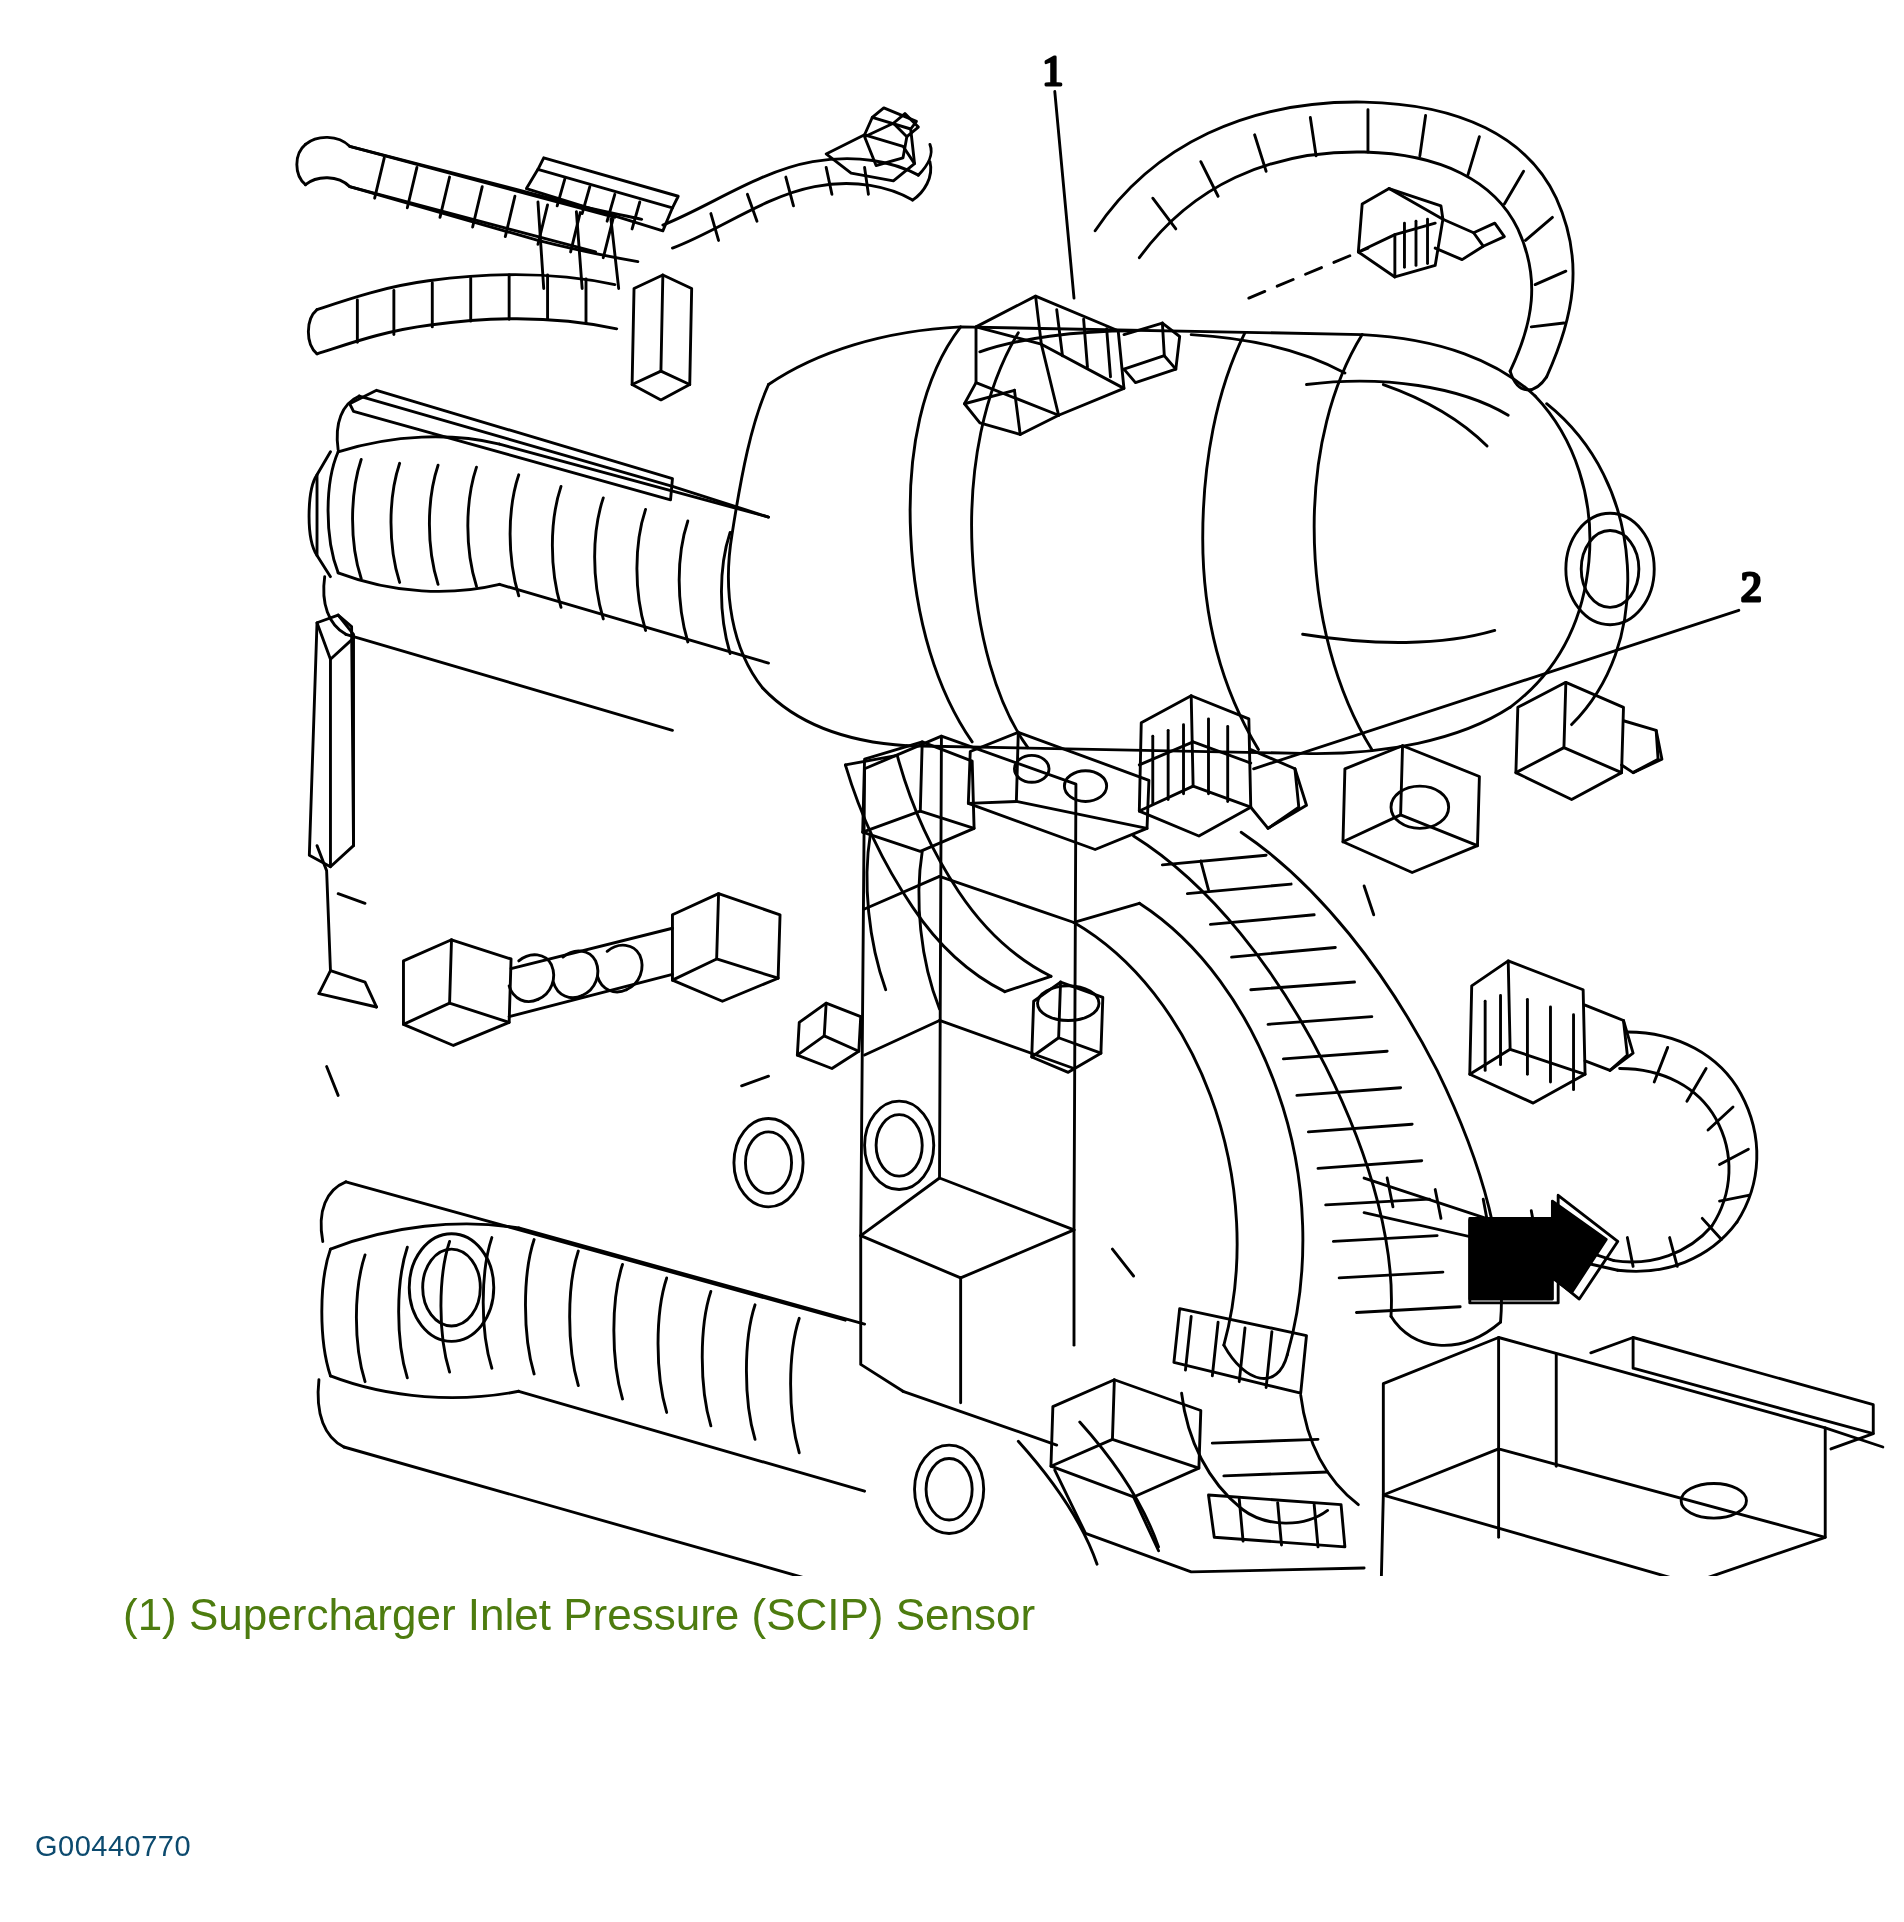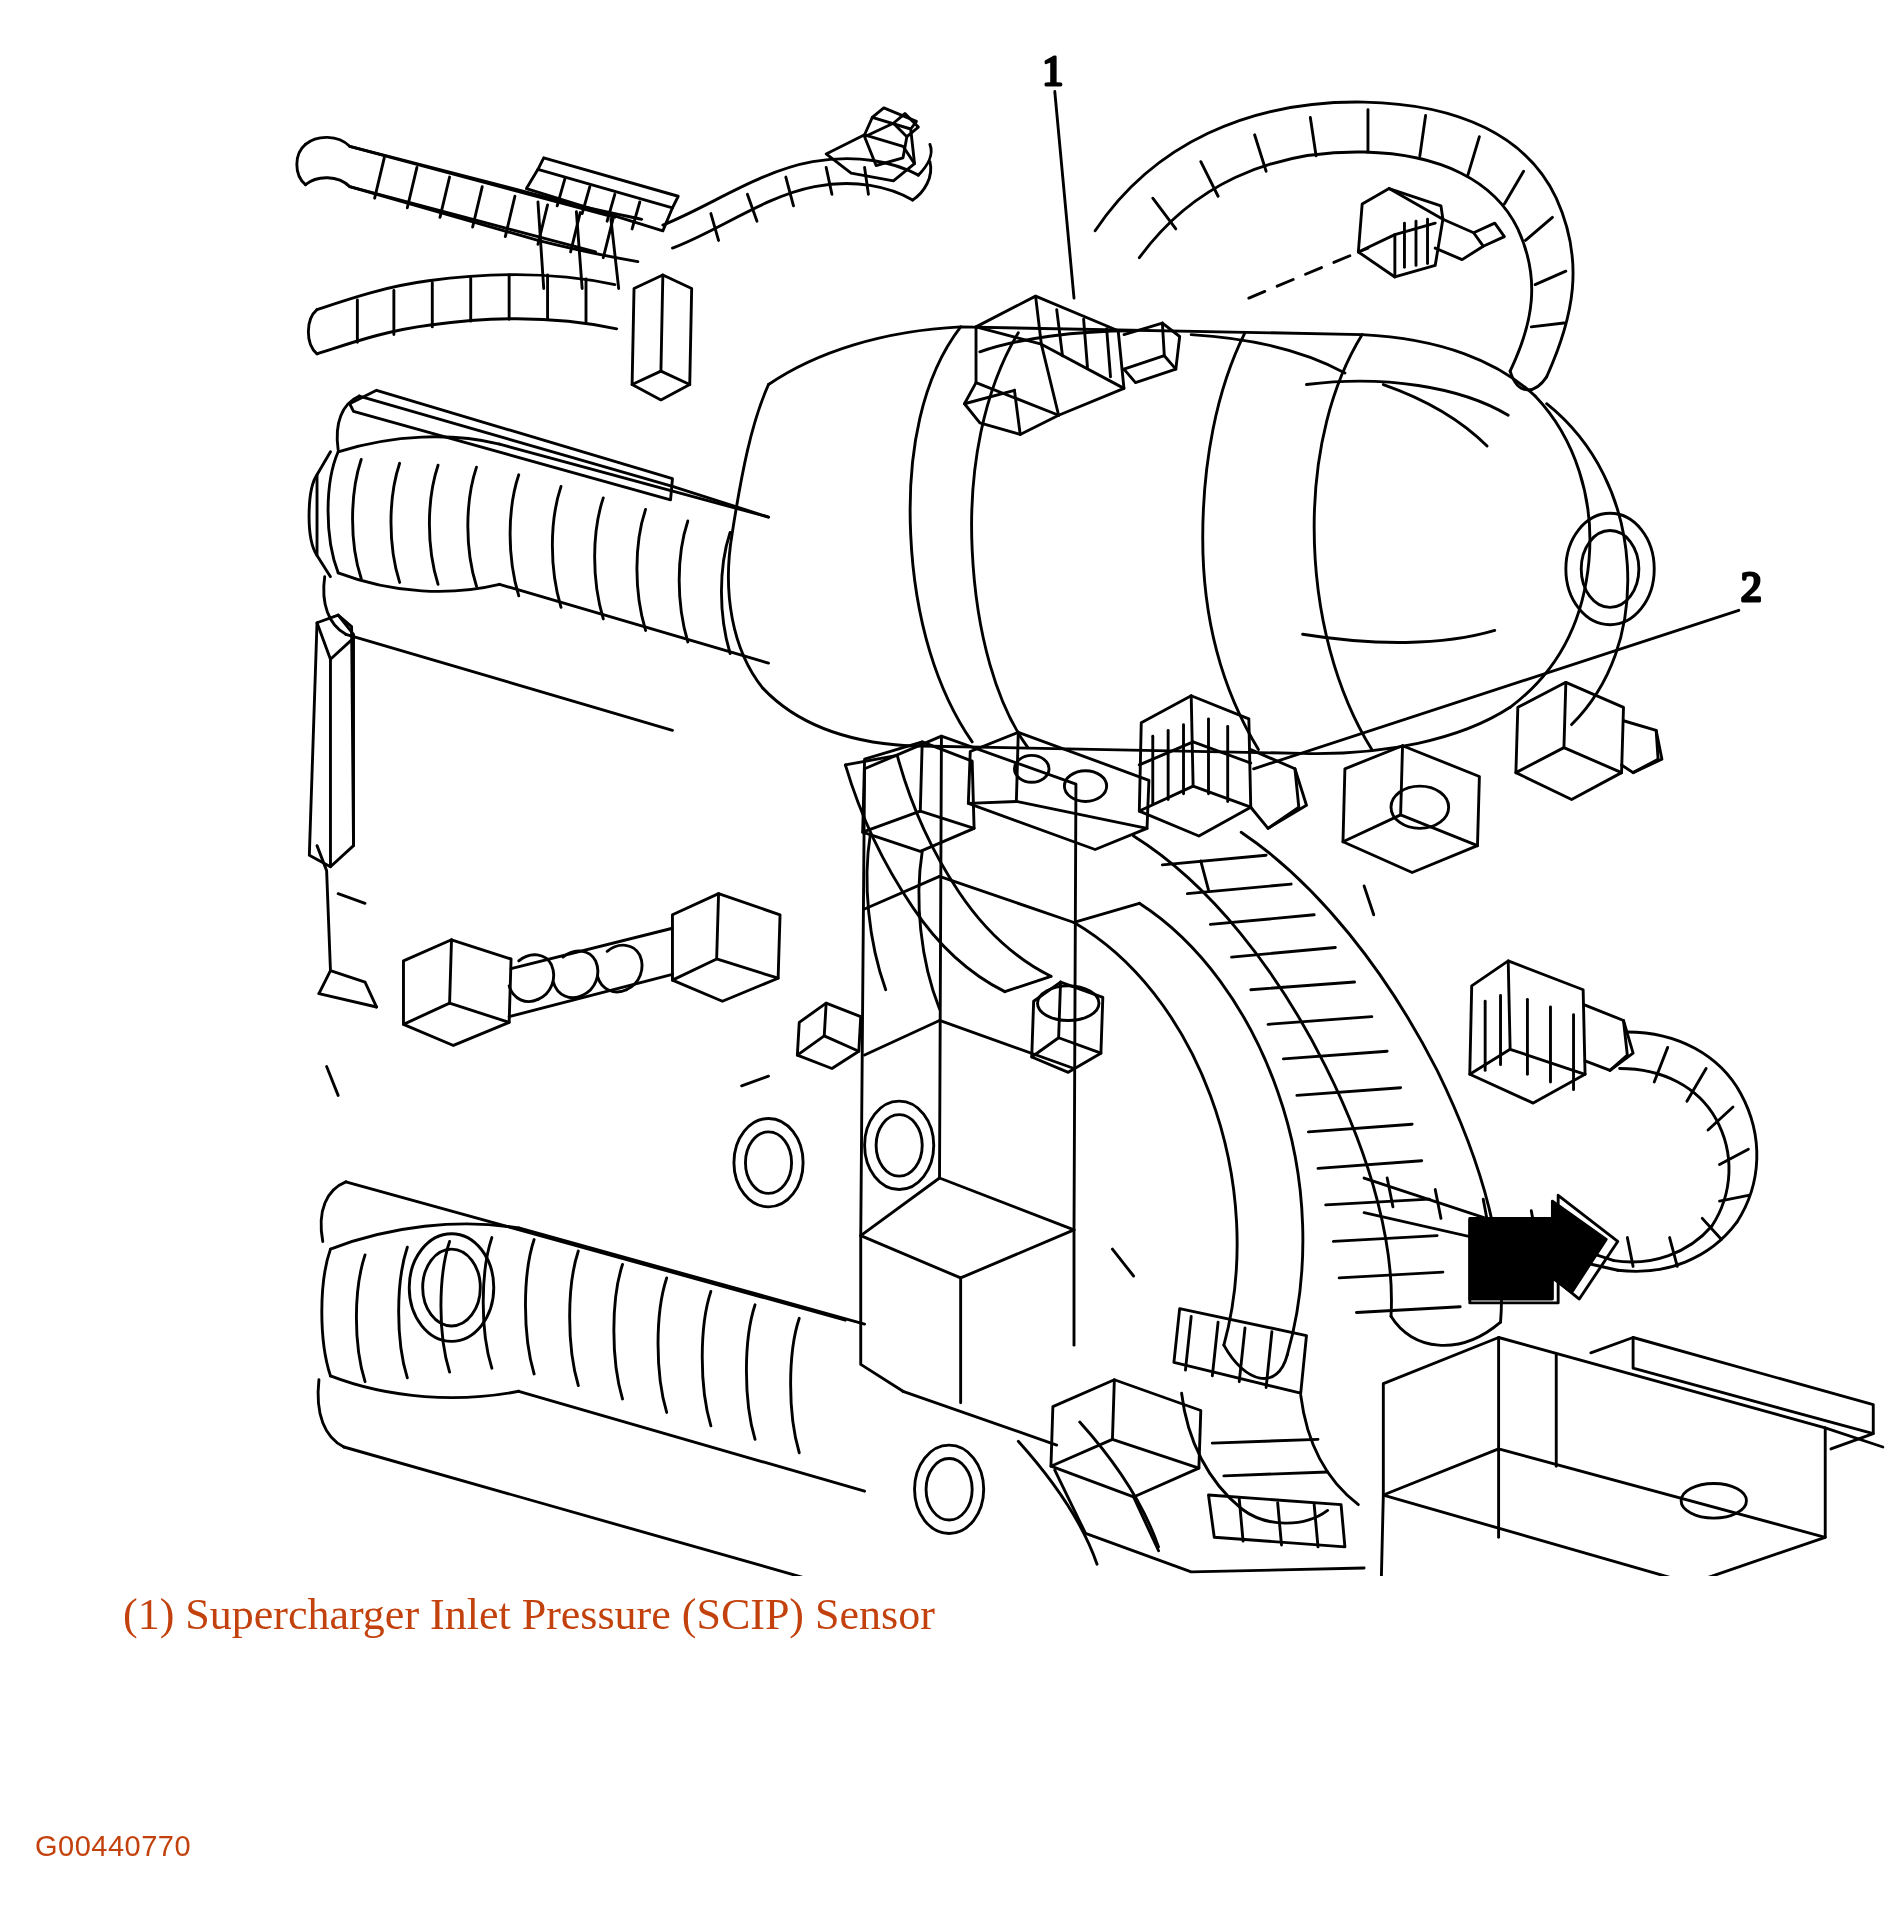--- a/index.html
+++ b/index.html
@@ -32,34 +32,34 @@
     width: 100%;
     height: 100%;
   }
   .legend {
     position: absolute;
     left: 123px;
     top: 1585px;
     width: 1345px;
   }
   .legend-item {
-    font-family: Liberation Serif, serif;
+    font-family: Liberation Sans, sans-serif;
     font-size: 44px;
     line-height: 60px;
-    color: #c2410c;
+    color: #4d7c0f;
     white-space: nowrap;
   }
   .figure-id {
     position: absolute;
     left: 35px;
     top: 1830px;
     font-family: "Liberation Sans", sans-serif;
     font-size: 29px;
     letter-spacing: 0.5px;
-    color: #c2410c;
+    color: #0c4a6e;
   }
   .callout-num {
     font-family: "Liberation Serif", serif;
     font-size: 44px;
     fill: #000000;
   }
 </style>
 </head>
 <body>
 

